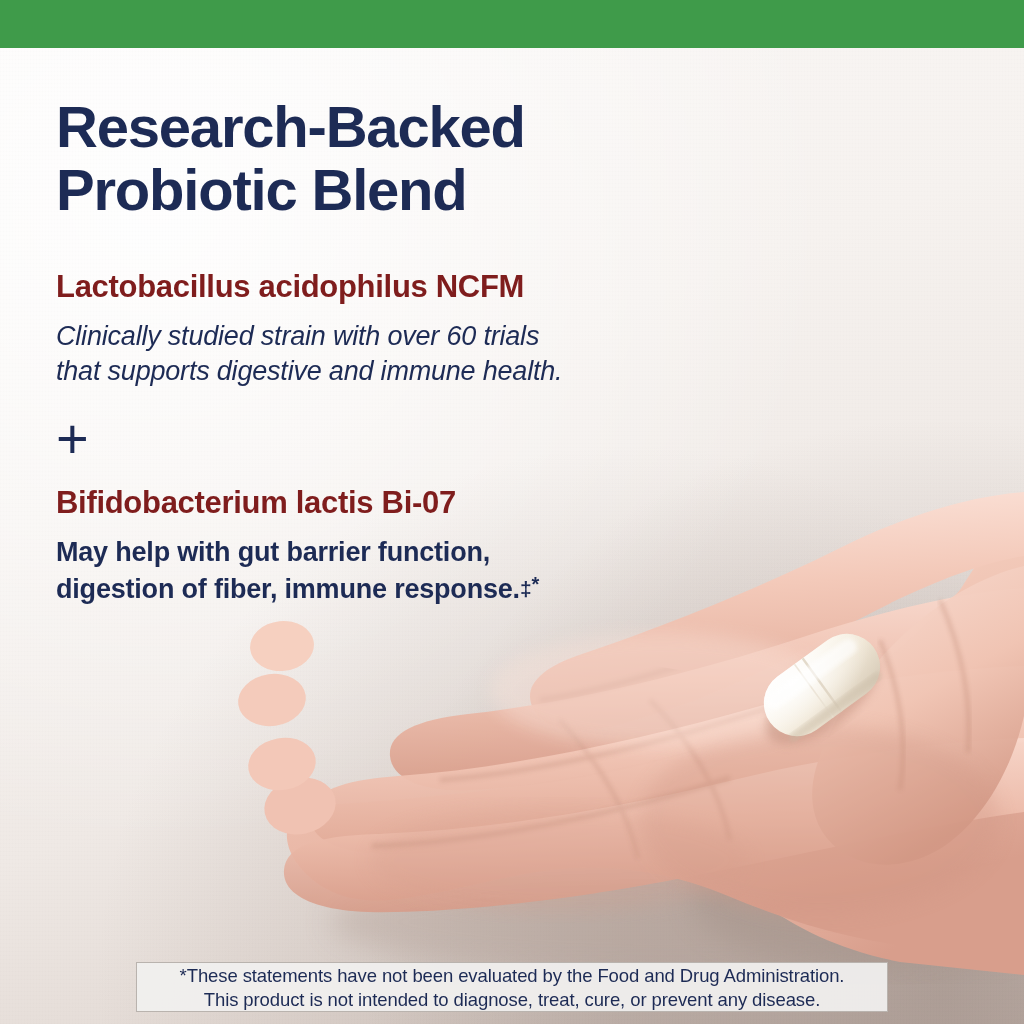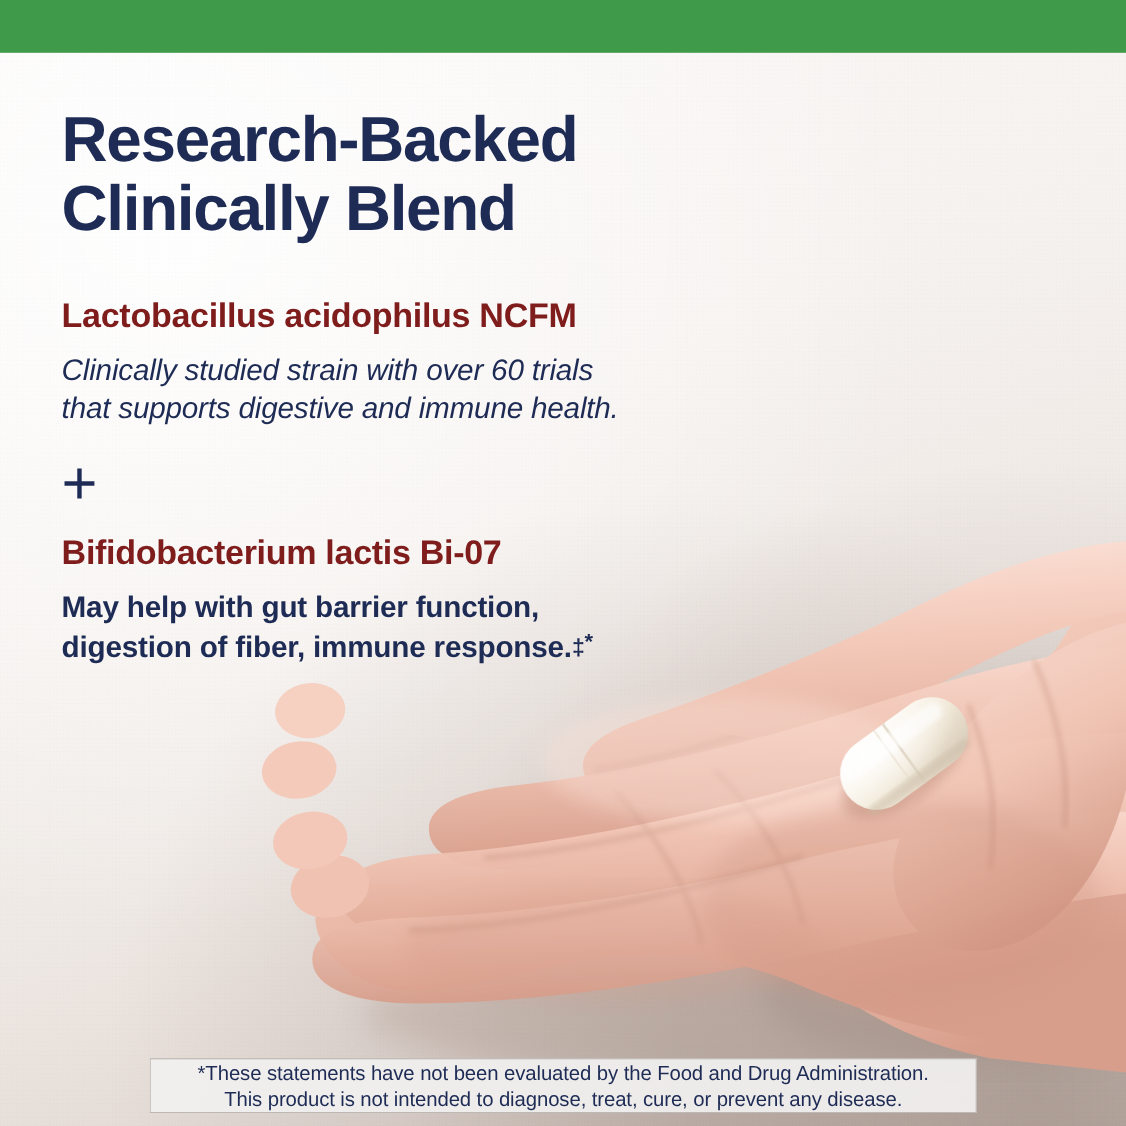--- a/index.html
+++ b/index.html
@@ -64,21 +64,21 @@
   
   .hand{position:absolute;left:0;top:0;width:1024px;height:1024px;z-index:3;
         filter:blur(.3px);}
 
   
   .disclaimer{
     position:absolute;left:136px;top:962px;width:752px;height:50px;
     background:rgba(241,240,239,.93);
     border:1px solid #b9b3ae;
     box-sizing:border-box;
-    display:flex;align-items:center;justify-content:center;
+    display:flex;align-items:flex-end;justify-content:center;
     z-index:8;
   }
   .disclaimer p{
     margin:0;text-align:center;color:#1d2b55;font-size:18.5px;line-height:1.27;
     white-space:pre-line;letter-spacing:-.1px;
   }
 </style>
 </head>
 <body>
 
@@ -204,21 +204,21 @@
       <rect x="766" y="662" width="108" height="16" rx="8" fill="#ffffff" opacity=".62" filter="url(#soft3)"></rect>
       <rect x="764" y="706" width="112" height="9" rx="4.5" fill="#c9bba6" opacity=".45" filter="url(#soft3)"></rect>
     </g>
   </svg>
 
   <div class="topbar"></div>
 
   <div class="content">
 
     <h1 class="headline">Research-Backed
-Clinically Blend</h1>
+Probiotic Blend</h1>
 
     <h2 class="strain s1-strain">Lactobacillus acidophilus NCFM</h2>
     <p class="desc s1-desc">Clinically studied strain with over 60 trials
 that supports digestive and immune health.</p>
 
     <div class="plus-wrap">
       <span class="plus">+</span>
     </div>
 
     <h2 class="strain s2-strain">Bifidobacterium lactis Bi-07</h2>

